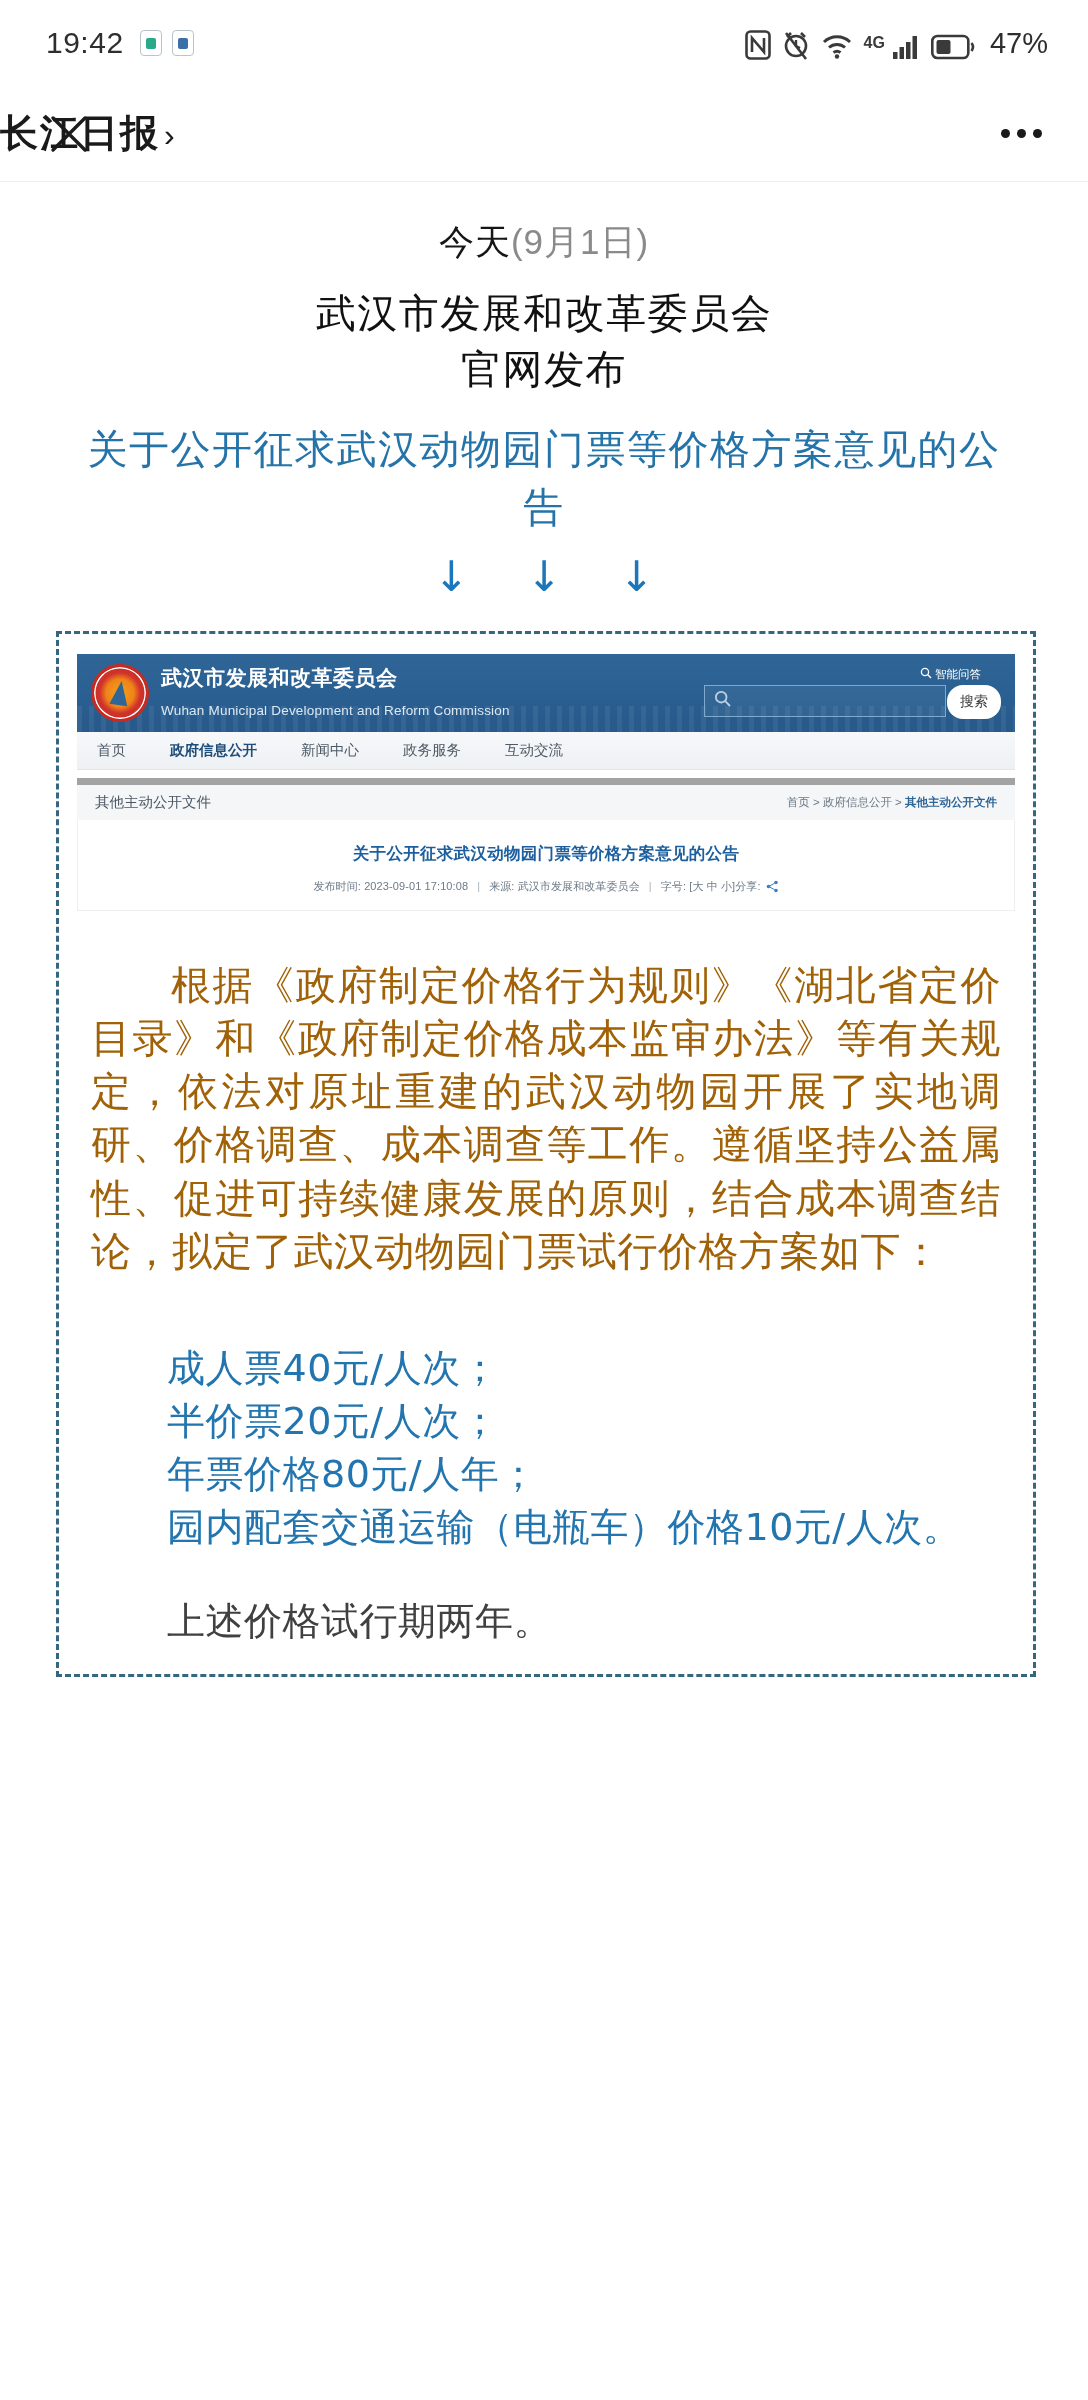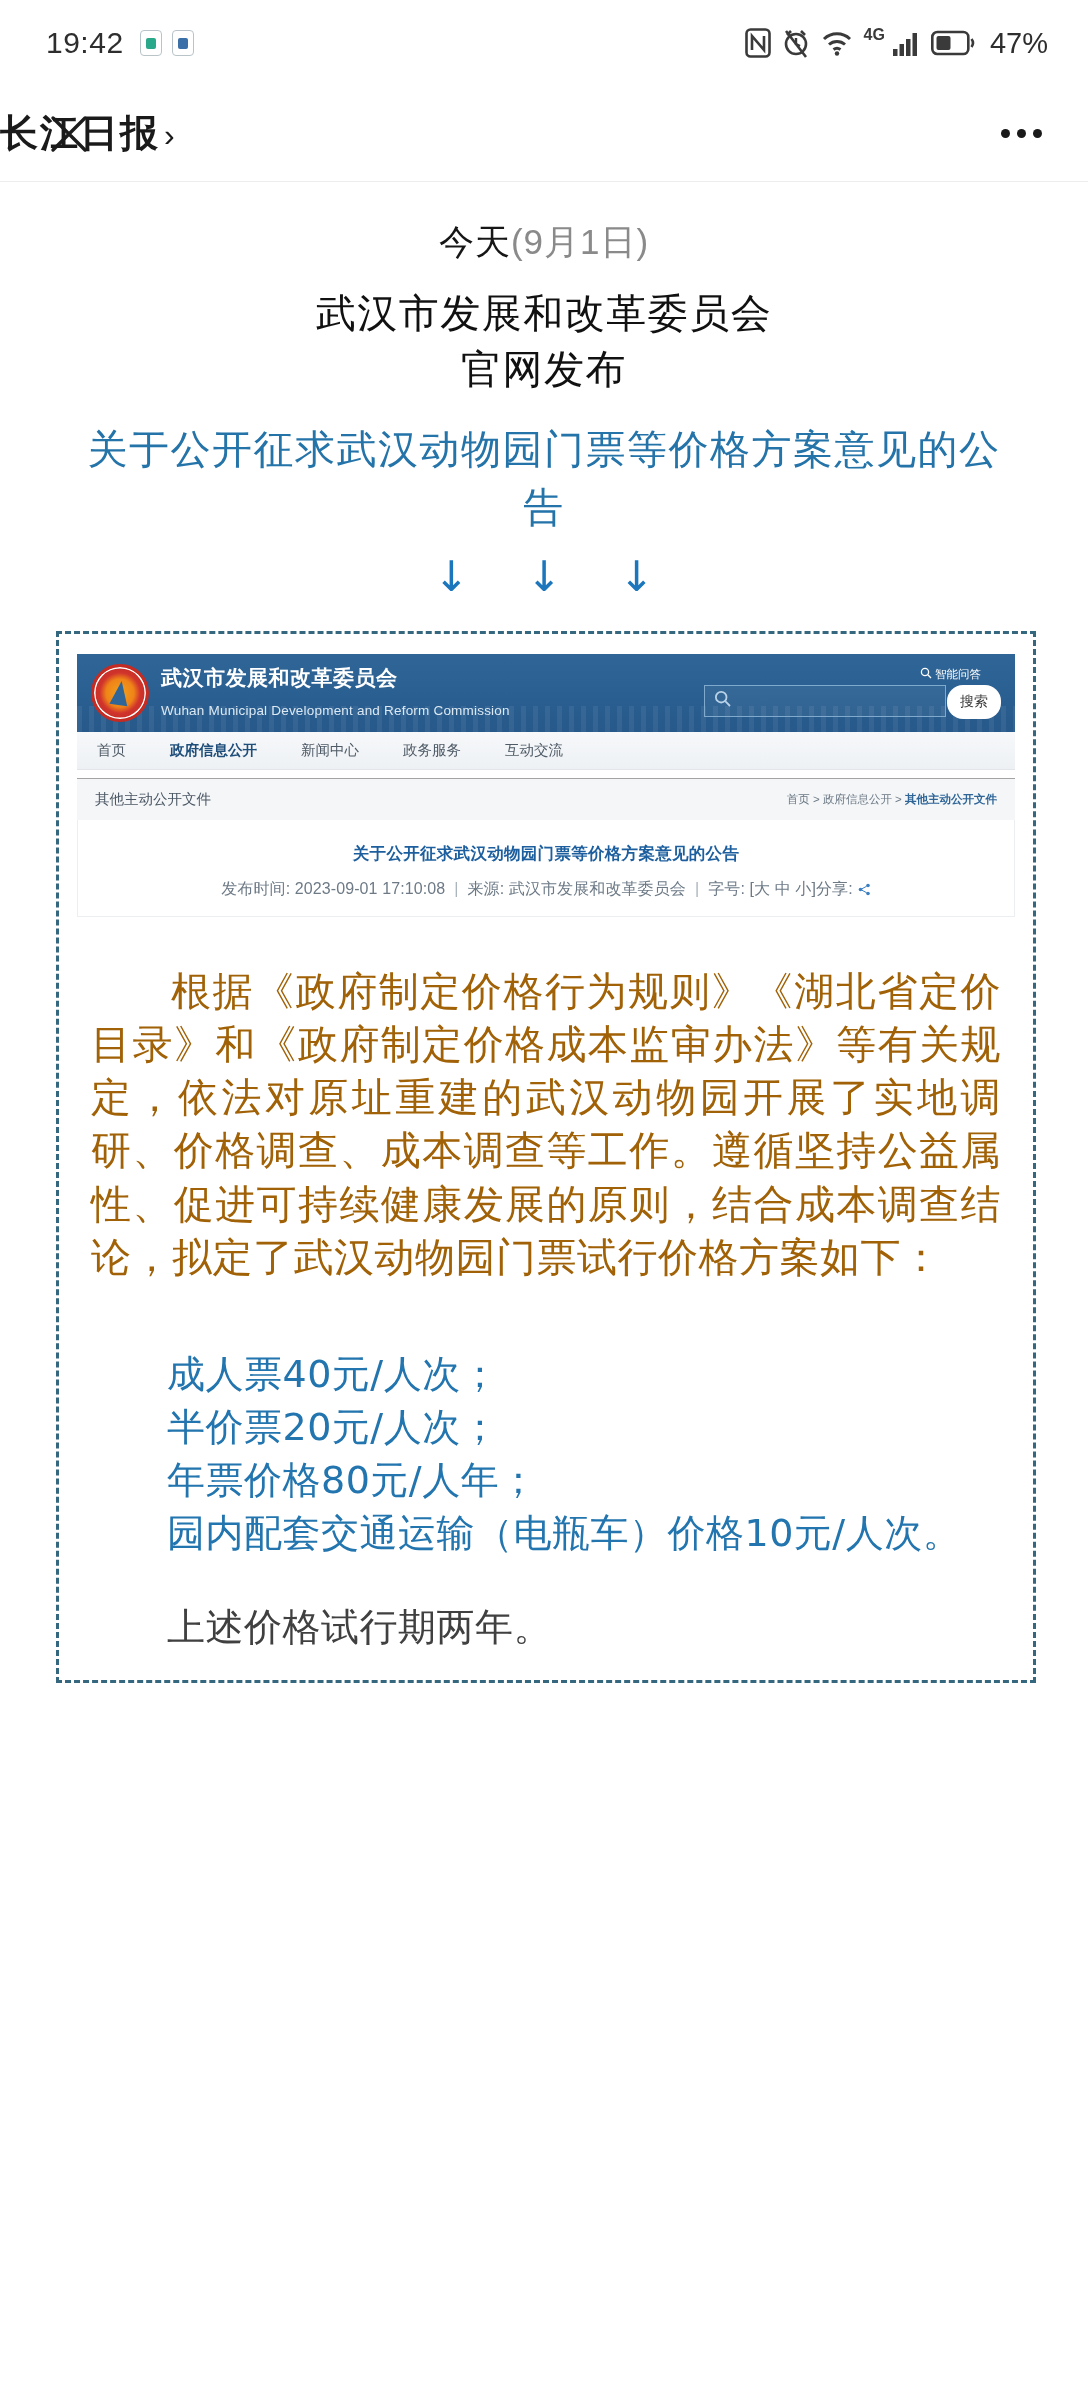--- a/index.html
+++ b/index.html
@@ -27,21 +27,21 @@
   }
   .status-left-icons { display: flex; align-items: center; gap: 10px; margin-left: 16px; }
   .mini-app-icon {
     width: 22px; height: 26px;
     border-radius: 4px;
     border: 1.5px solid #b9c4c9;
     display: flex; align-items: center; justify-content: center;
   }
   .mini-app-icon .dot { width: 10px; height: 11px; border-radius: 2px; }
   .status-spacer { flex: 1; }
-  .status-right { display: flex; align-items: center; gap: 11px; }
+  .status-right { display: flex; align-items: flex-end; gap: 11px; }
   .status-right svg { display: block; }
   .batt-pct {
     font-size: 29px;
     font-weight: 500;
     color: #2e2e2e;
     margin-left: 4px;
     letter-spacing: 0;
   }
   .sig-4g { font-size: 16px; font-weight: 700; color: #3a3a3a; position: relative; top: -8px; margin-right: -4px;}
 
@@ -207,21 +207,21 @@
     align-items: center;
     padding-left: 20px;
     gap: 44px;
   }
   .site-nav span { font-size: 14.5px; color: #4e5a66; cursor: pointer; }
   .site-nav span.active { color: #1f4e7a; font-weight: 700; }
 
   
   .crumb-strip {
     background: #f4f6f8;
-    border-top: 1px solid #a3a3a3;
+    border-top: 7px solid #a3a3a3;
     height: 42px;
     display: flex;
     align-items: center;
     padding: 0 18px 0 18px;
     margin-top: 8px;
   }
   .crumb-left { font-size: 14.5px; color: #4a5663; }
   .crumb-right { margin-left: auto; font-size: 11.5px; color: #6b7884; white-space: nowrap; }
   .crumb-right .cur { color: #2f6697; font-weight: 700; }
 
@@ -236,21 +236,21 @@
   }
   .art-card-title {
     font-size: 16.5px;
     font-weight: 700;
     color: #1d5f9e;
     letter-spacing: .3px;
     line-height: 1.4;
   }
   .art-meta {
     margin-top: 14px;
-    font-size: 16px;
+    font-size: 11px;
     color: #6d7a86;
     letter-spacing: .1px;
     display: flex;
     align-items: center;
     justify-content: center;
     gap: 0px;
     flex-wrap: nowrap;
   }
   .art-meta .sep { padding: 0 9px; color: #aab4bd; }
   .art-meta .share-ico { margin-left: 5px; display: inline-flex; }

